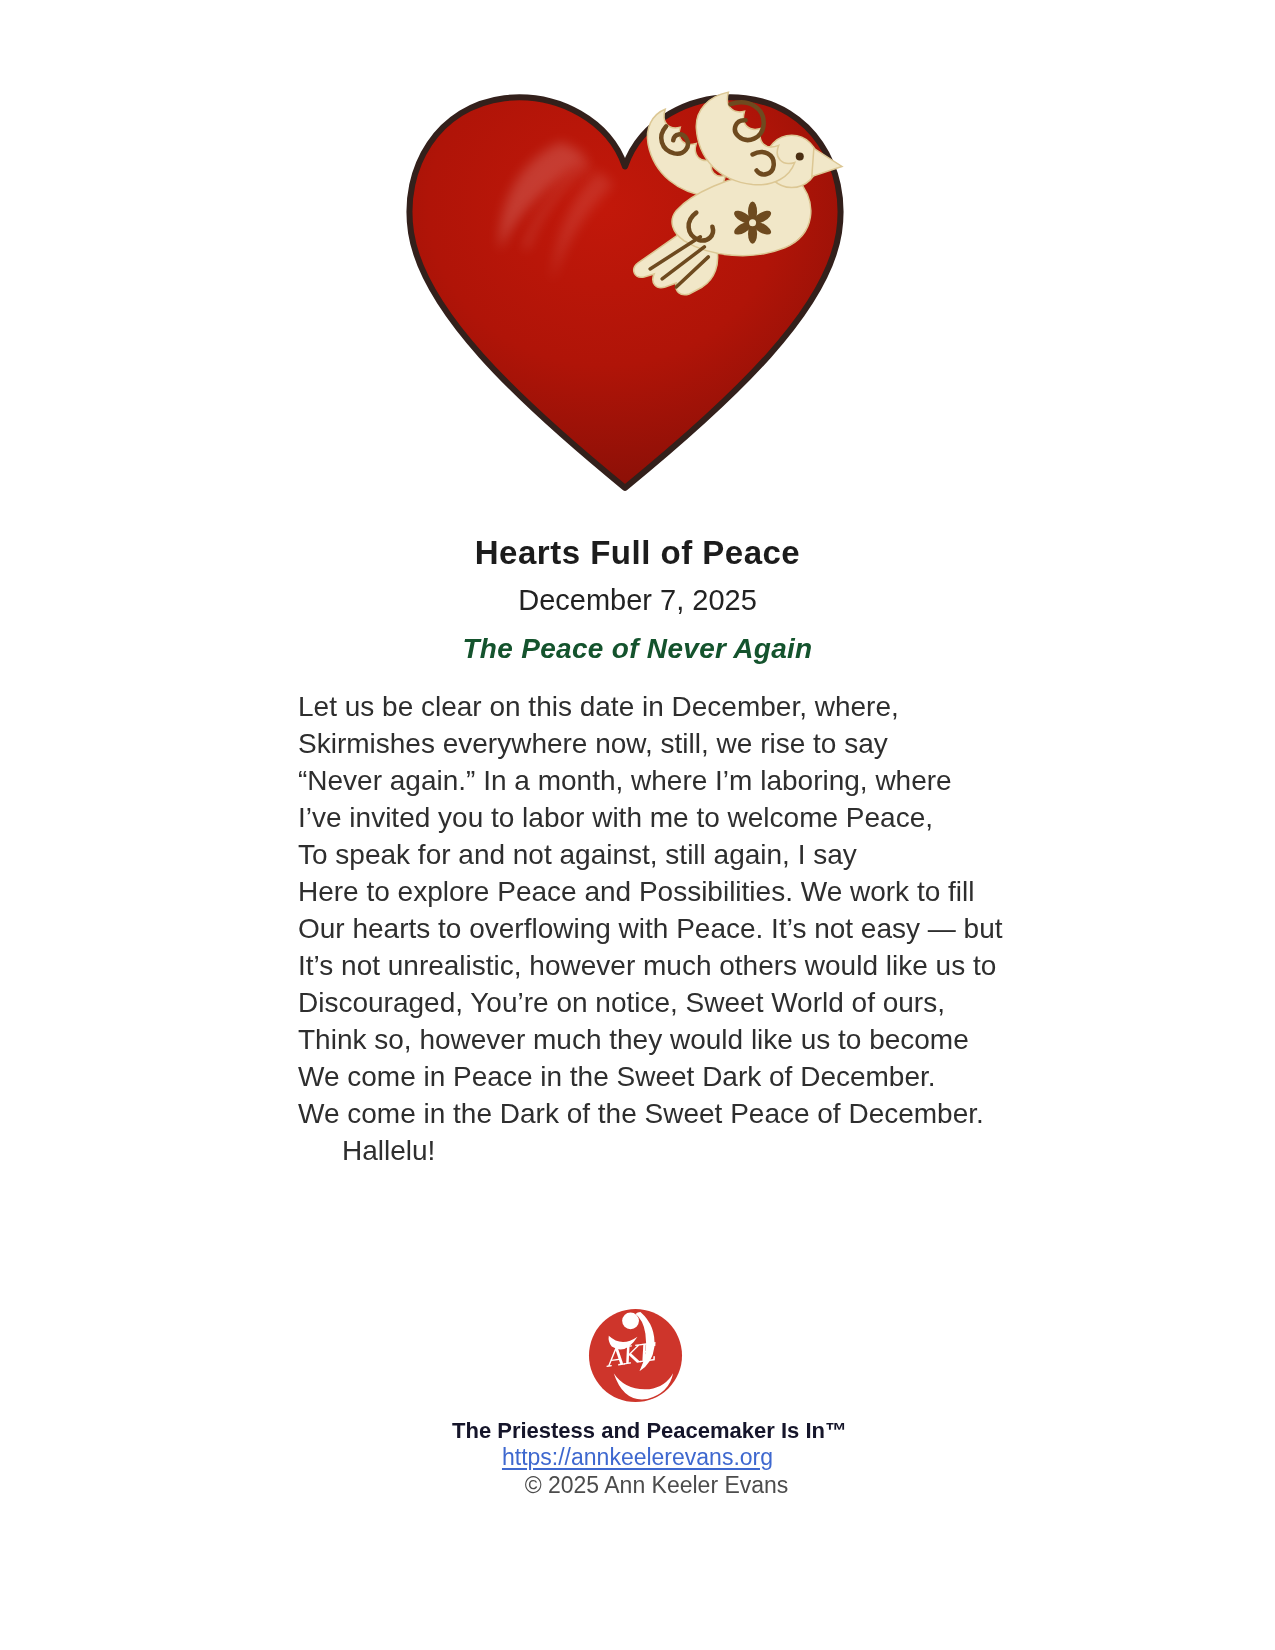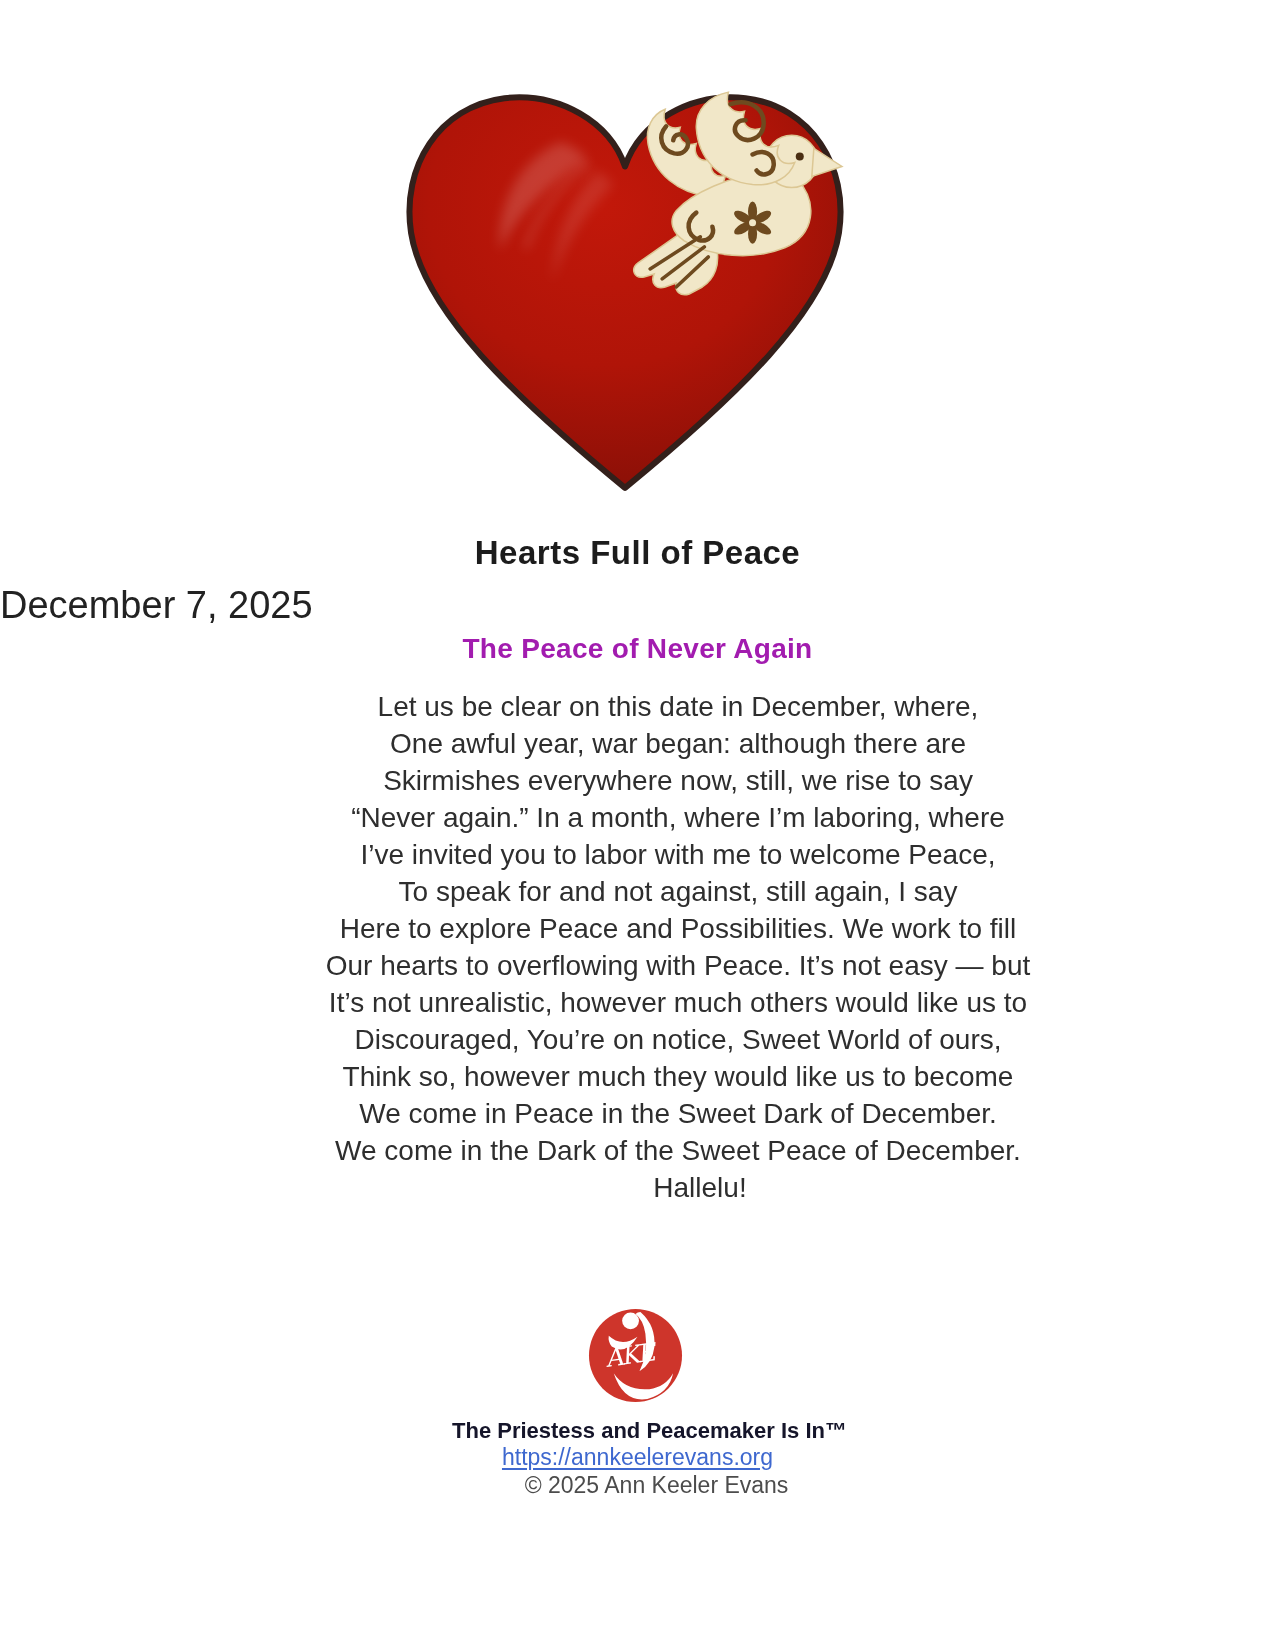--- a/index.html
+++ b/index.html
@@ -14,33 +14,34 @@
   .heart-wrap{position:absolute;left:399px;top:84px;width:452px;height:412px;}
   .heart-wrap svg{display:block;width:100%;height:100%;}
   
   .doc-title{
     position:absolute;top:534px;left:0;width:100%;
     text-align:center;font-size:33px;font-weight:bold;
     color:#1c1c1c;letter-spacing:0.5px;
   }
   .doc-date{
     position:absolute;top:584px;left:0;width:100%;
-    text-align:left;font-size:38px;font-weight:400;color:#222222;
+    text-align:center;font-size:29px;font-weight:400;color:#222222;
   }
   .doc-subtitle{
     position:absolute;top:633px;left:0;width:100%;
-    text-align:center;font-size:28px;font-weight:bold;color:#a21caf;
+    text-align:center;font-size:28px;font-weight:bold;color:#14532d;
     letter-spacing:0.3px;
+    font-style:italic;
   }
   
   .poem{
     position:absolute;left:298px;top:688px;width:760px;
     font-size:28px;color:#2e2e2e;
   }
-  .poem .line{height:37px;line-height:37px;white-space:nowrap;text-align:center;}
+  .poem .line{height:37px;line-height:37px;white-space:nowrap;}
   .poem .line.indent{padding-left:44px;}
   
   .logo-wrap{position:absolute;left:586px;top:1306px;width:99px;height:99px;}
   .logo-wrap svg{display:block;width:100%;height:100%;}
   .footer-tagline{
     position:absolute;top:1417px;left:12px;width:100%;
     text-align:center;font-size:22px;font-weight:bold;color:#15152a;
     line-height:27px;
   }
   .footer-link-row{
@@ -137,21 +138,20 @@
       </g>
     </svg>
   </div>
 
   <div class="doc-title">Hearts Full of Peace</div>
   <div class="doc-date">December 7, 2025</div>
   <div class="doc-subtitle">The Peace of Never Again</div>
 
   <div class="poem">
     <div class="line">Let us be clear on this date in December, where,</div>
-    <div class="line">One awful year, war began: although there are</div>
     <div class="line">Skirmishes everywhere now, still, we rise to say</div>
     <div class="line">“Never again.” In a month, where I’m laboring, where</div>
     <div class="line">I’ve invited you to labor with me to welcome Peace,</div>
     <div class="line">To speak for and not against, still again, I say</div>
     <div class="line">Here to explore Peace and Possibilities. We work to fill</div>
     <div class="line">Our hearts to overflowing with Peace. It’s not easy — but</div>
     <div class="line">It’s not unrealistic, however much others would like us to</div>
     <div class="line">Discouraged, You’re on notice, Sweet World of ours,</div>
     <div class="line">Think so, however much they would like us to become</div>
     <div class="line">We come in Peace in the Sweet Dark of December.</div>

